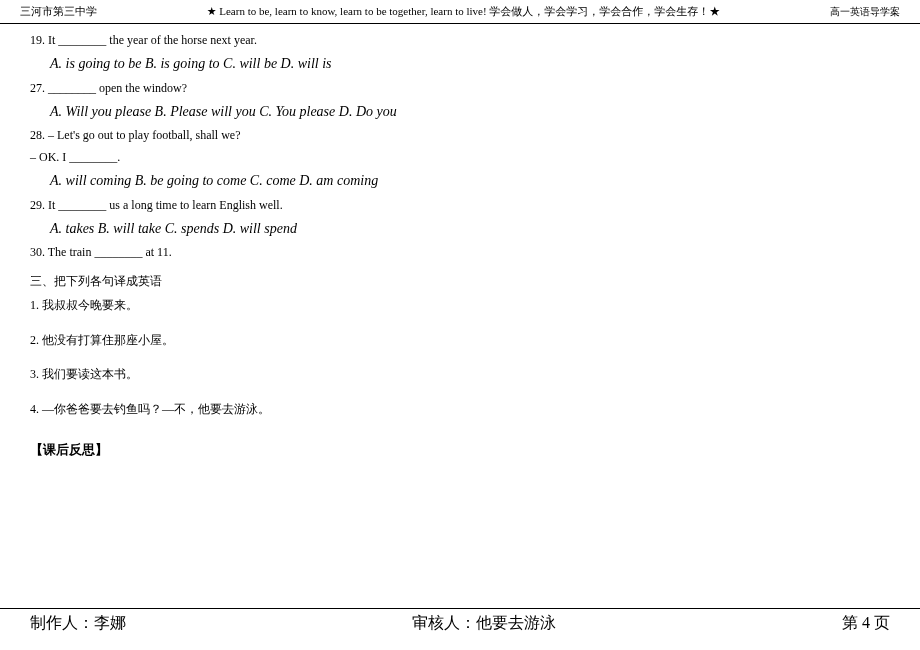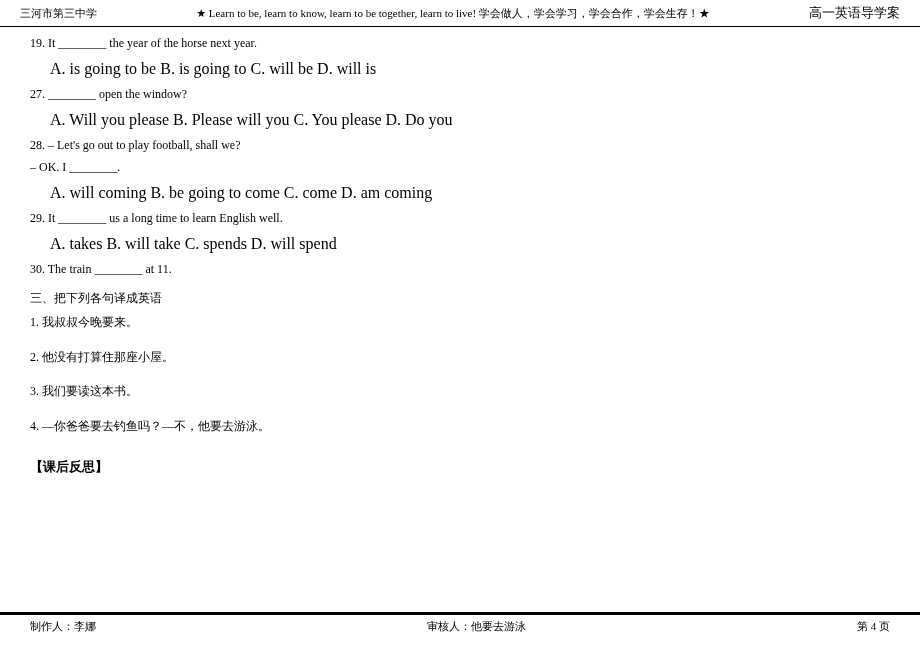--- a/index.html
+++ b/index.html
@@ -32,36 +32,37 @@
     }
     .header-left {
       font-size: 11px;
     }
     .header-center {
       font-size: 11px;
       text-align: center;
       flex: 1;
     }
     .header-right {
-      font-size: 13px;
+      font-size: 10px;
     }
     .content {
       padding: 6px 30px 6px 30px;
       line-height: 1.7;
     }
     .question-line {
       margin-bottom: 1px;
       font-size: 12px;
       line-height: 1.75;
     }
     .options-line {
       padding-left: 20px;
-      font-size: 16px;
+      font-size: 14px;
       line-height: 1.75;
       margin-bottom: 1px;
+      font-style: italic;
     }
     .section-title {
       font-size: 12px;
       margin-top: 8px;
       margin-bottom: 4px;
       font-weight: normal;
     }
     .translation-item {
       margin-bottom: 14px;
       font-size: 12px;
@@ -72,22 +73,22 @@
       font-weight: bold;
     }
     .footer {
       position: absolute;
       bottom: 12px;
       left: 0;
       right: 0;
       display: flex;
       justify-content: space-between;
       padding: 4px 30px;
-      font-size: 11px;
-      border-top: 3px solid #000000;
+      font-size: 16px;
+      border-top: 1px solid #000000;
     }
   </style>
 </head>
 <body>
 <div class="page">
 
   <div class="header">
     <span class="header-left">三河市第三中学</span>
     <span class="header-center">★  Learn to be, learn to know, learn to be together, learn to live!   学会做人，学会学习，学会合作，学会生存！★</span>
     <span class="header-right">高一英语导学案</span>

